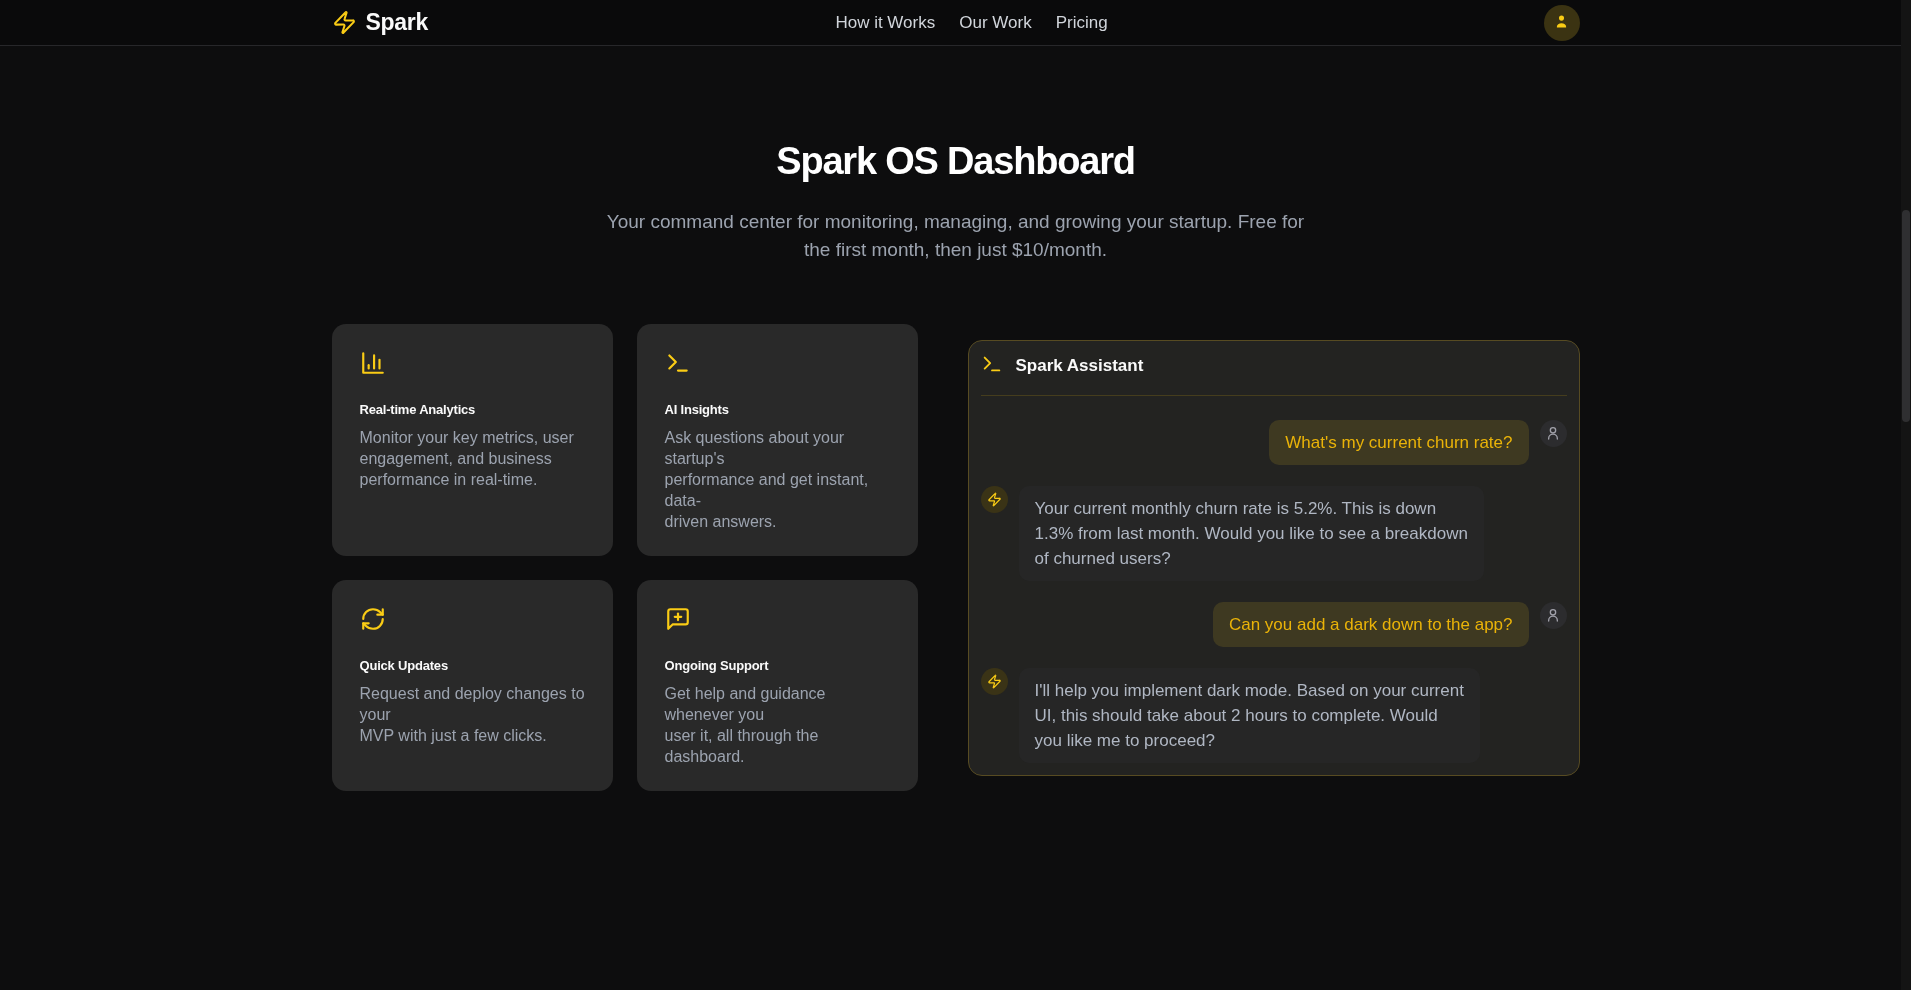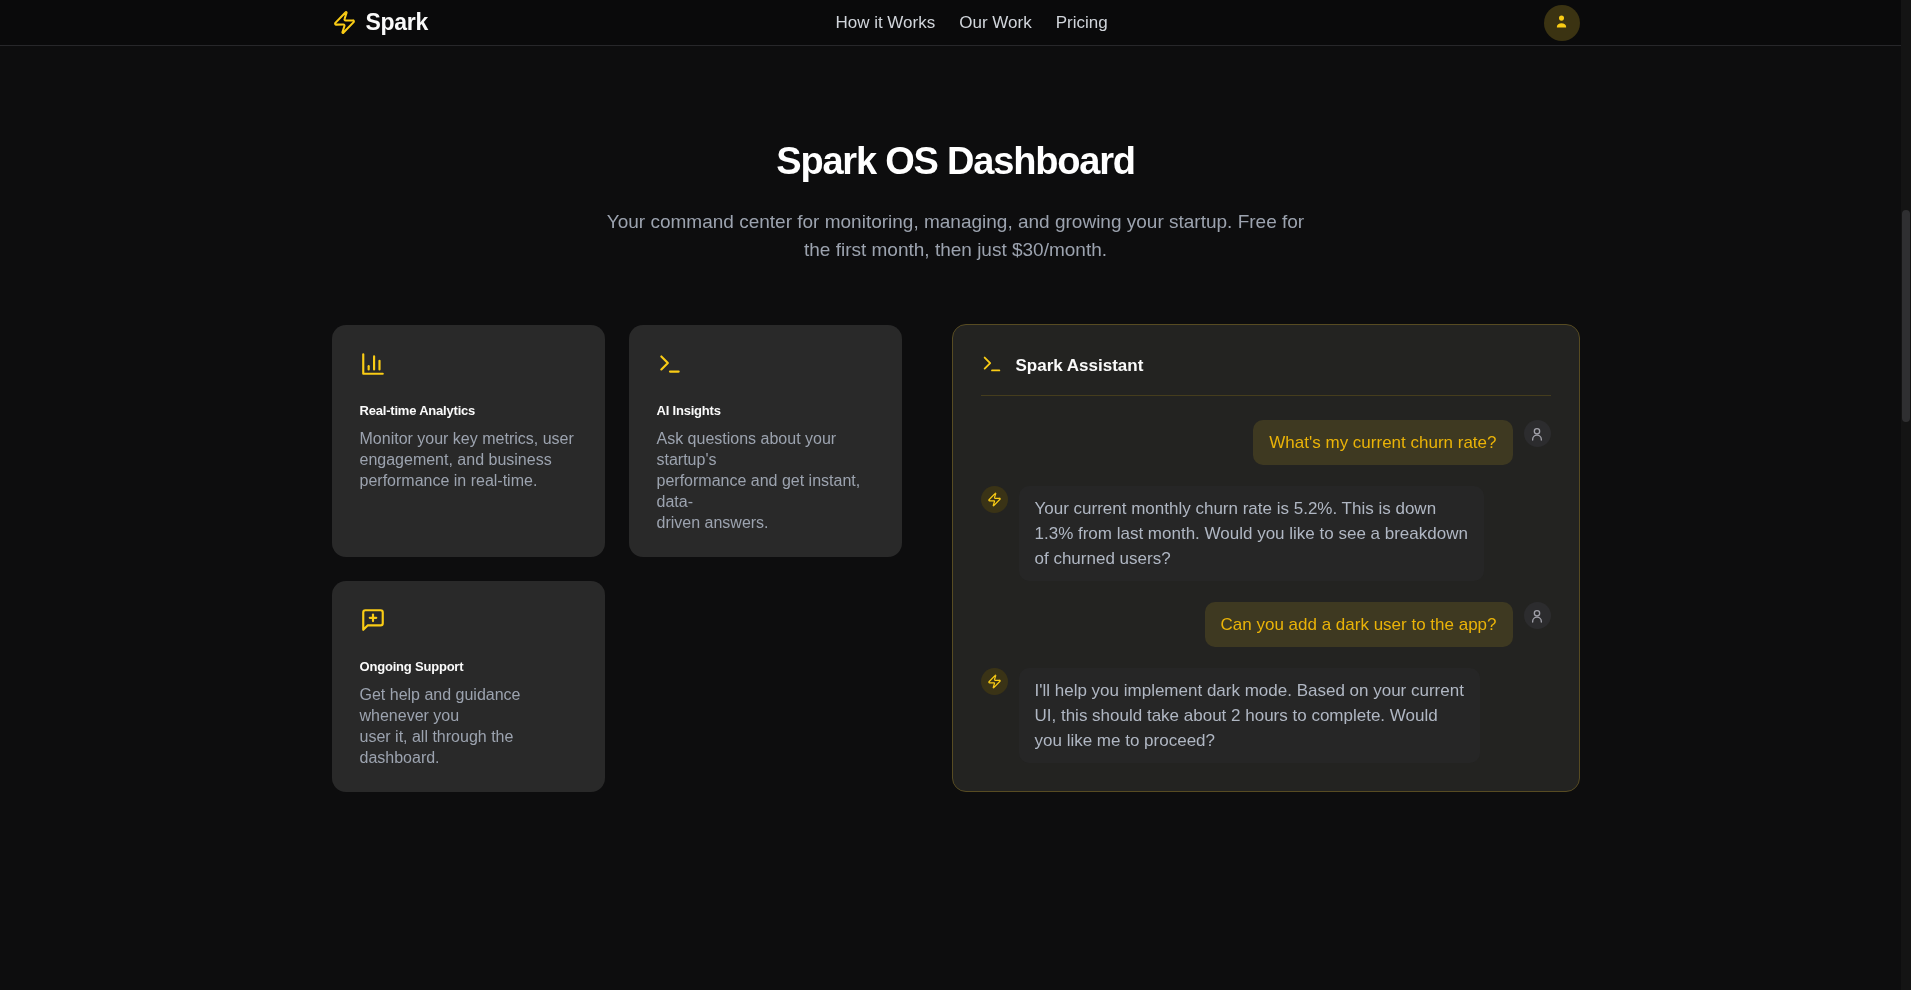--- a/index.html
+++ b/index.html
@@ -63,21 +63,21 @@
   .card-icon { display: block; }
   .card-title { margin-top: 22px; font-size: 13px; font-weight: 700; color: #fafafa; letter-spacing: -0.2px; }
   .card-desc { margin-top: 10px; font-size: 16px; line-height: 21px; color: #9ca3af; white-space: pre-line; }
 
   
   .assistant {
     flex: 1 1 0;
     background: #232321;
     border: 1px solid #574b22;
     border-radius: 14px;
-    padding: 28px;
+    padding: 12px;
   }
   .assistant-header {
     display: flex; align-items: center; gap: 13px;
     padding-bottom: 16px;
     border-bottom: 1px solid #453d1d;
   }
   .assistant-title { font-size: 17px; font-weight: 700; color: #fafafa; }
   .chat { margin-top: 24px; display: flex; flex-direction: column; gap: 21px; }
   .msg-row { display: flex; align-items: flex-start; gap: 11px; }
   .msg-row.user { justify-content: flex-end; }
@@ -133,21 +133,21 @@
             <path d="M5.5 20.5v-1.2c0-3 2.9-5 6.5-5s6.5 2 6.5 5v1.2z"></path>
           </svg>
       </span>
     </button>
   </div>
 </header>
 
 <section class="hero">
   <h1>Spark OS Dashboard</h1>
   <p class="hero-sub">Your command center for monitoring, managing, and growing your startup. Free for
-the first month, then just $30/month.</p>
+the first month, then just $10/month.</p>
 </section>
 
 <main class="container content">
 
   <div class="features">
 
     <div class="card">
       <span class="card-icon">
         <svg width="26" height="26" viewBox="0 0 24 24" fill="none" stroke="#facc15" stroke-width="2" stroke-linecap="round" stroke-linejoin="round">
             <path d="M3 3v18h18"></path>
@@ -168,20 +168,33 @@
             <polyline points="4 17 10 11 4 5"></polyline>
             <line x1="12" x2="20" y1="19" y2="19"></line>
           </svg>
       </span>
       <div class="card-title">AI Insights</div>
       <div class="card-desc">Ask questions about your startup's
 performance and get instant, data-
 driven answers.</div>
     </div>
 
+    <div class="card">
+      <span class="card-icon">
+        <svg width="26" height="26" viewBox="0 0 24 24" fill="none" stroke="#facc15" stroke-width="2" stroke-linecap="round" stroke-linejoin="round">
+            <path d="M3 12a9 9 0 0 1 9-9 9.75 9.75 0 0 1 6.74 2.74L21 8"></path>
+            <path d="M21 3v5h-5"></path>
+            <path d="M21 12a9 9 0 0 1-9 9 9.75 9.75 0 0 1-6.74-2.74L3 16"></path>
+            <path d="M8 16H3v5"></path>
+          </svg>
+      </span>
+      <div class="card-title">Quick Updates</div>
+      <div class="card-desc">Request and deploy changes to your
+MVP with just a few clicks.</div>
+    </div>
 
     <div class="card">
       <span class="card-icon">
         <svg width="26" height="26" viewBox="0 0 24 24" fill="none" stroke="#facc15" stroke-width="2" stroke-linecap="round" stroke-linejoin="round">
             <path d="M21 15a2 2 0 0 1-2 2H7l-4 4V5a2 2 0 0 1 2-2h14a2 2 0 0 1 2 2z"></path>
             <path d="M12 7v6"></path>
             <path d="M9 10h6"></path>
           </svg>
       </span>
       <div class="card-title">Ongoing Support</div>
@@ -219,21 +232,21 @@
           <svg width="15" height="15" viewBox="0 0 24 24" fill="none" stroke="#facc15" stroke-width="2" stroke-linecap="round" stroke-linejoin="round">
               <path d="M4 14a1 1 0 0 1-.78-1.63l9.9-10.2a.5.5 0 0 1 .86.46l-1.92 6.02A1 1 0 0 0 13 10h7a1 1 0 0 1 .78 1.63l-9.9 10.2a.5.5 0 0 1-.86-.46l1.92-6.02A1 1 0 0 0 11 14z"></path>
             </svg>
         </span>
         <div class="bubble bot">Your current monthly churn rate is 5.2%. This is down
 1.3% from last month. Would you like to see a breakdown
 of churned users?</div>
       </div>
 
       <div class="msg-row user">
-        <div class="bubble user">Can you add a dark user to the app?</div>
+        <div class="bubble user">Can you add a dark down to the app?</div>
         <span class="chat-avatar human">
           <svg width="16" height="16" viewBox="0 0 24 24" fill="none" stroke="#a1a1aa" stroke-width="2" stroke-linecap="round" stroke-linejoin="round">
               <circle cx="12" cy="8" r="4"></circle>
               <path d="M5.5 21v-.8a6.5 6.5 0 0 1 13 0v.8"></path>
             </svg>
         </span>
       </div>
 
       <div class="msg-row bot">
         <span class="chat-avatar bot">

